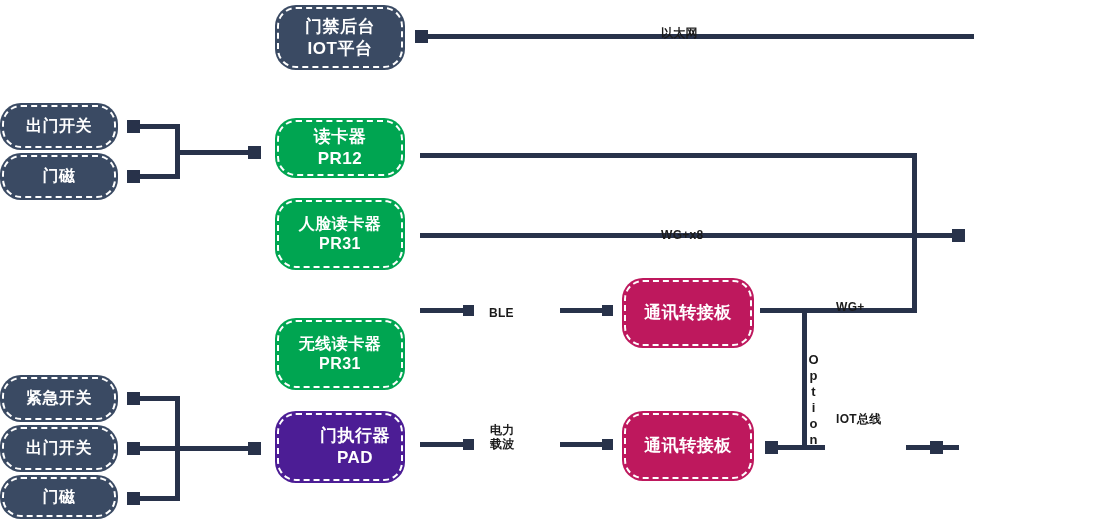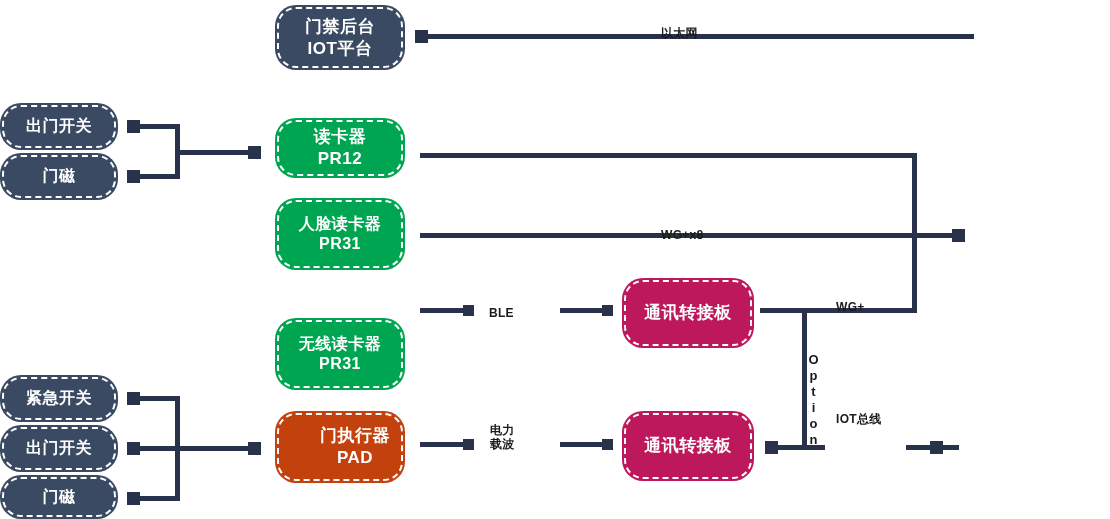--- a/index.html
+++ b/index.html
@@ -26,21 +26,21 @@
     font-weight:bold;
     line-height:1.28;
     text-align:left;
     letter-spacing:0.5px;
     border-radius:21px;
   }
   .node .l1,.node .l2{display:block;white-space:nowrap;}
   .node.navy{background:#3a4a63;outline:2px dashed #ffffff;outline-offset:-4px;}
   .node.green{background:#00a551;outline:2px dashed #ffffff;outline-offset:-4px;}
   .node.blue{background:#be185d;outline:2px dashed #ffffff;outline-offset:-4px;}
-  .node.amber{background:#c2410c;outline:2px dashed #ffffff;outline-offset:-4px;padding-left:30px;}
+  .node.amber{background:#4c1d95;outline:2px dashed #ffffff;outline-offset:-4px;padding-left:30px;}
   .node.red{background:#cc1a20;outline:2px dashed #ffffff;outline-offset:-4px;}
   .node.fs16{font-size:16px;}
   .node.fs17{font-size:17px;}
   
   .wire{position:absolute;background:#28324a;}
   .hwire{height:5px;}
   .vwire{width:5px;}
   .tip{position:absolute;background:#28324a;width:13px;height:13px;}
   .tip.sm{width:11px;height:11px;}
   

